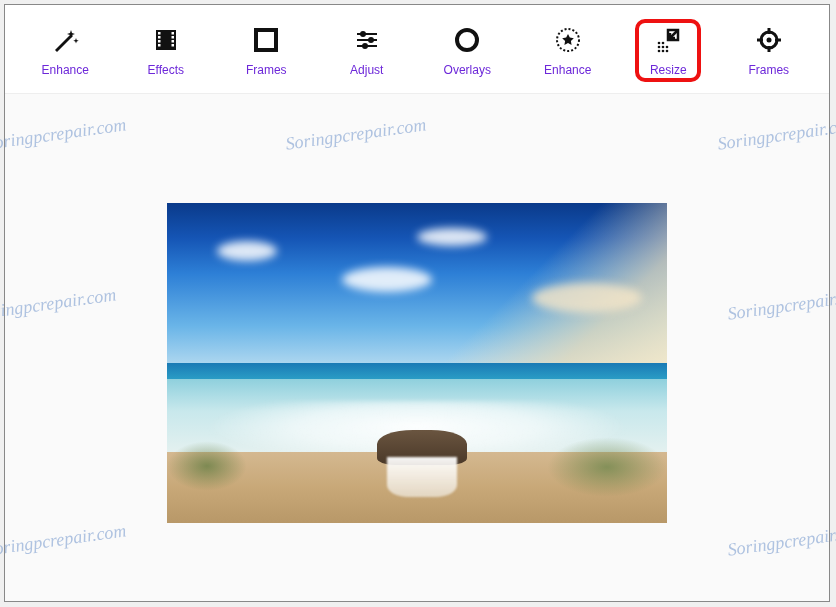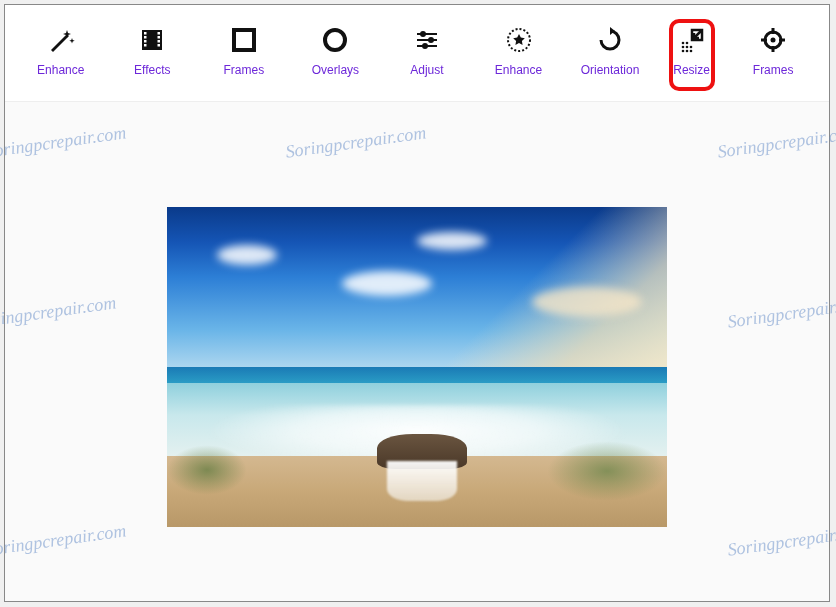--- a/index.html
+++ b/index.html
@@ -33,22 +33,22 @@
       flex-direction: column;
       align-items: center;
       width: 66px;
       cursor: pointer;
       padding: 6px 2px;
       position: relative;
     }
     .tool.highlighted {
       border: 4px solid #e11;
       border-radius: 10px;
-      padding: 2px 0px 10px 0px;
-      width: 46px;
+      padding: 2px 0px 1px 0px;
+      width: 66px;
     }
     .tool-icon {
       width: 30px;
       height: 30px;
       display: flex;
       align-items: center;
       justify-content: center;
       margin-bottom: 8px;
     }
     .tool-label {
@@ -191,59 +191,50 @@
         <svg width="28" height="28" viewBox="0 0 28 28">
             <rect x="4" y="4" width="20" height="20" fill="none" stroke="#111" stroke-width="4"></rect>
           </svg>
       </div>
       <div class="tool-label">Frames</div>
     </div>
 
     <div class="tool">
       <div class="tool-icon">
         <svg width="28" height="28" viewBox="0 0 28 28">
-            <circle cx="14" cy="14" r="10" fill="none" stroke="#111" stroke-width="4"></circle>
-          </svg>
-      </div>
-      <div class="tool-label">Overlays</div>
-    </div>
-
-    <div class="tool">
-      <div class="tool-icon">
-        <svg width="28" height="28" viewBox="0 0 28 28">
             <line x1="4" y1="8" x2="24" y2="8" stroke="#111" stroke-width="2"></line>
             <circle cx="10" cy="8" r="3" fill="#111"></circle>
             <line x1="4" y1="14" x2="24" y2="14" stroke="#111" stroke-width="2"></line>
             <circle cx="18" cy="14" r="3" fill="#111"></circle>
             <line x1="4" y1="20" x2="24" y2="20" stroke="#111" stroke-width="2"></line>
             <circle cx="12" cy="20" r="3" fill="#111"></circle>
           </svg>
       </div>
       <div class="tool-label">Adjust</div>
     </div>
 
     <div class="tool">
       <div class="tool-icon">
         <svg width="28" height="28" viewBox="0 0 28 28">
+            <circle cx="14" cy="14" r="10" fill="none" stroke="#111" stroke-width="4"></circle>
+          </svg>
+      </div>
+      <div class="tool-label">Overlays</div>
+    </div>
+
+    <div class="tool">
+      <div class="tool-icon">
+        <svg width="28" height="28" viewBox="0 0 28 28">
             <circle cx="14" cy="14" r="11" fill="none" stroke="#111" stroke-width="2" stroke-dasharray="2 2"></circle>
             <path d="M14 8l1.8 3.6 4 .6-2.9 2.8.7 4-3.6-1.9-3.6 1.9.7-4-2.9-2.8 4-.6z" fill="#111"></path>
           </svg>
       </div>
       <div class="tool-label">Enhance</div>
     </div>
 
-    <div class="tool">
-      <div class="tool-icon">
-        <svg width="28" height="28" viewBox="0 0 28 28">
-            <path d="M14 5 a9 9 0 1 1 -9 9" fill="none" stroke="#111" stroke-width="3"></path>
-            <path d="M14 1 l5 4 -5 4 z" fill="#111"></path>
-          </svg>
-      </div>
-      <div class="tool-label">Orientation</div>
-    </div>
 
 
     <div class="tool highlighted">
       <div class="tool-icon">
         <svg width="28" height="28" viewBox="0 0 28 28">
             <rect x="14" y="4" width="10" height="10" fill="none" stroke="#111" stroke-width="2.5"></rect>
             <path d="M24 4 L16 12" stroke="#111" stroke-width="2.5"></path>
             <path d="M16 7 v5 h5" fill="none" stroke="#111" stroke-width="2.5"></path>
             <circle cx="5" cy="17" r="1.3" fill="#111"></circle>
             <circle cx="9" cy="17" r="1.3" fill="#111"></circle>

